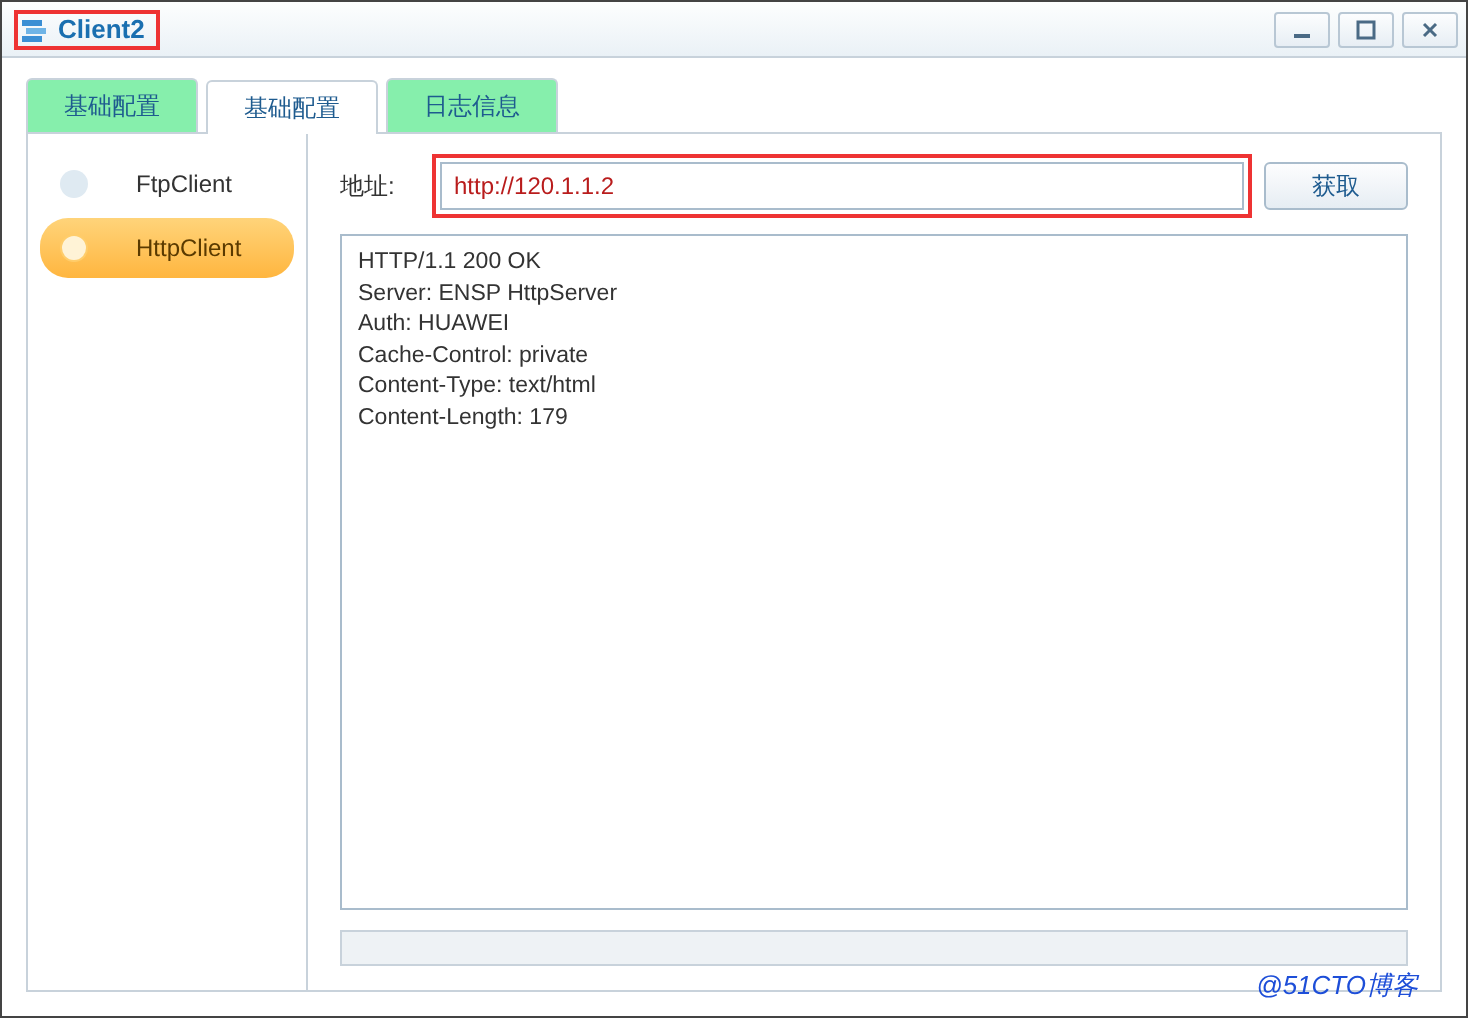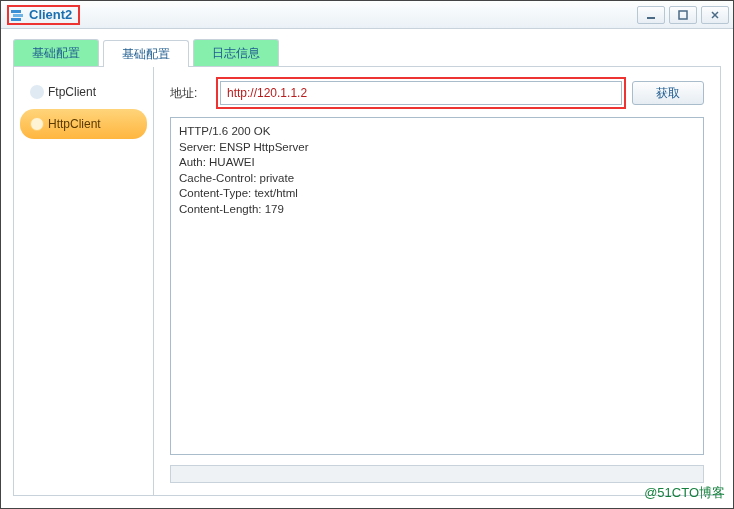--- a/index.html
+++ b/index.html
@@ -58,21 +58,21 @@
     border-top: none;
     height: calc(100% - 28px);
   }
   .sidebar {
     width: 140px;
     border-right: 1px solid #c8d2db;
     padding-top: 8px;
   }
   .side-item {
     height: 30px; display: flex; align-items: center;
-    padding-left: 10px; gap: 4px;
+    padding-left: 10px; gap: 24px;
     cursor: pointer;
     border-radius: 14px;
     margin: 2px 6px;
   }
   .side-item .dot {
     width: 14px; height: 14px; border-radius: 50%;
     background: #dfeaf2;
   }
   .side-item.sel {
     background: linear-gradient(#ffd47a,#ffb63f);
@@ -117,22 +117,22 @@
     white-space: pre-line;
     overflow: auto;
   }
   .progress-bar {
     height: 18px;
     margin-top: 10px;
     border: 1px solid #c8d2db;
     background: #eef2f5;
   }
   .watermark {
-    position: absolute; right: 8px; bottom: 6px;
-    color: #15803d; font-size: 13px; 
+    position: absolute; right: 24px; bottom: 6px;
+    color: #1d4ed8; font-size: 13px; font-style: italic;
     pointer-events: none;
   }
 </style>
 </head>
 <body>
 
 <div class="outer">
   <div class="titlebar">
     <div class="title-left">
       <span class="app-icon">
@@ -182,21 +182,21 @@
           <span>HttpClient</span>
         </div>
       </div>
 
       <div class="main">
         <div class="addr-row">
           <span class="addr-label">地址:</span>
           <input class="addr-input" value="http://120.1.1.2" style="">
           <button class="fetch-btn">获取</button>
         </div>
-        <div class="response-box">HTTP/1.6 200 OK
+        <div class="response-box">HTTP/1.1 200 OK
 Server: ENSP HttpServer
 Auth: HUAWEI
 Cache-Control: private
 Content-Type: text/html
 Content-Length: 179</div>
         <div class="progress-bar"></div>
       </div>
     </div>
   </div>
 

